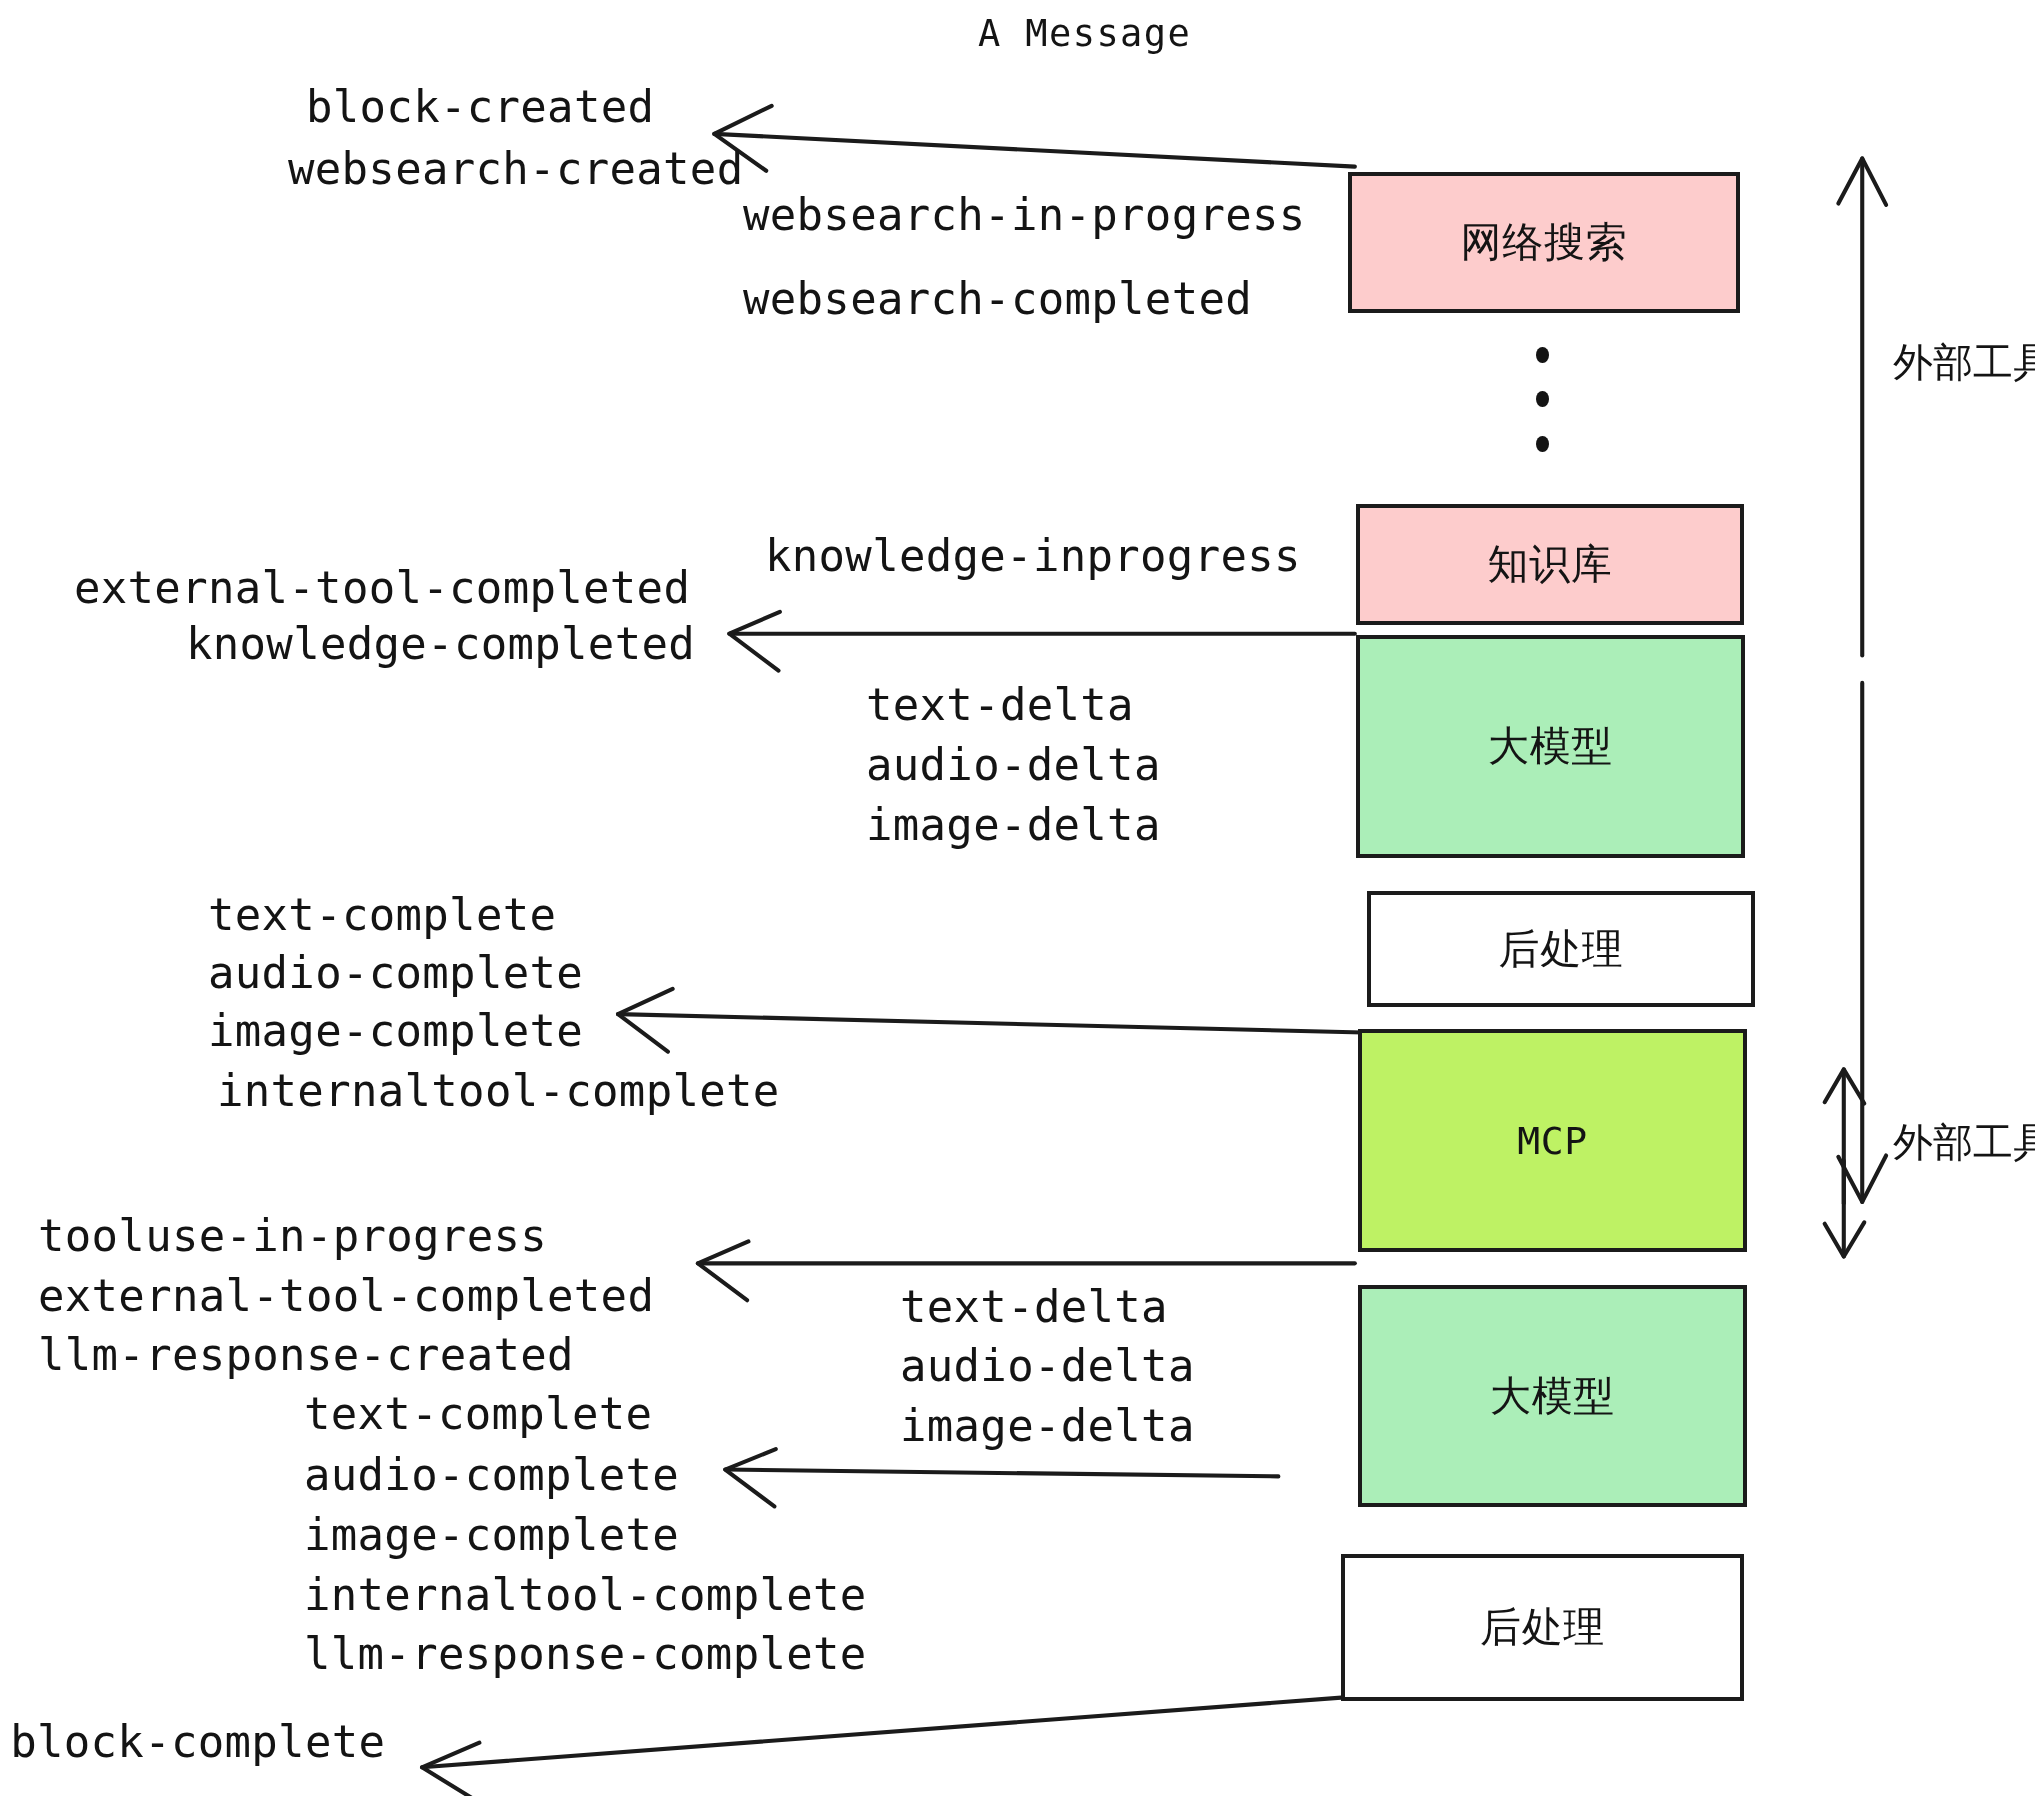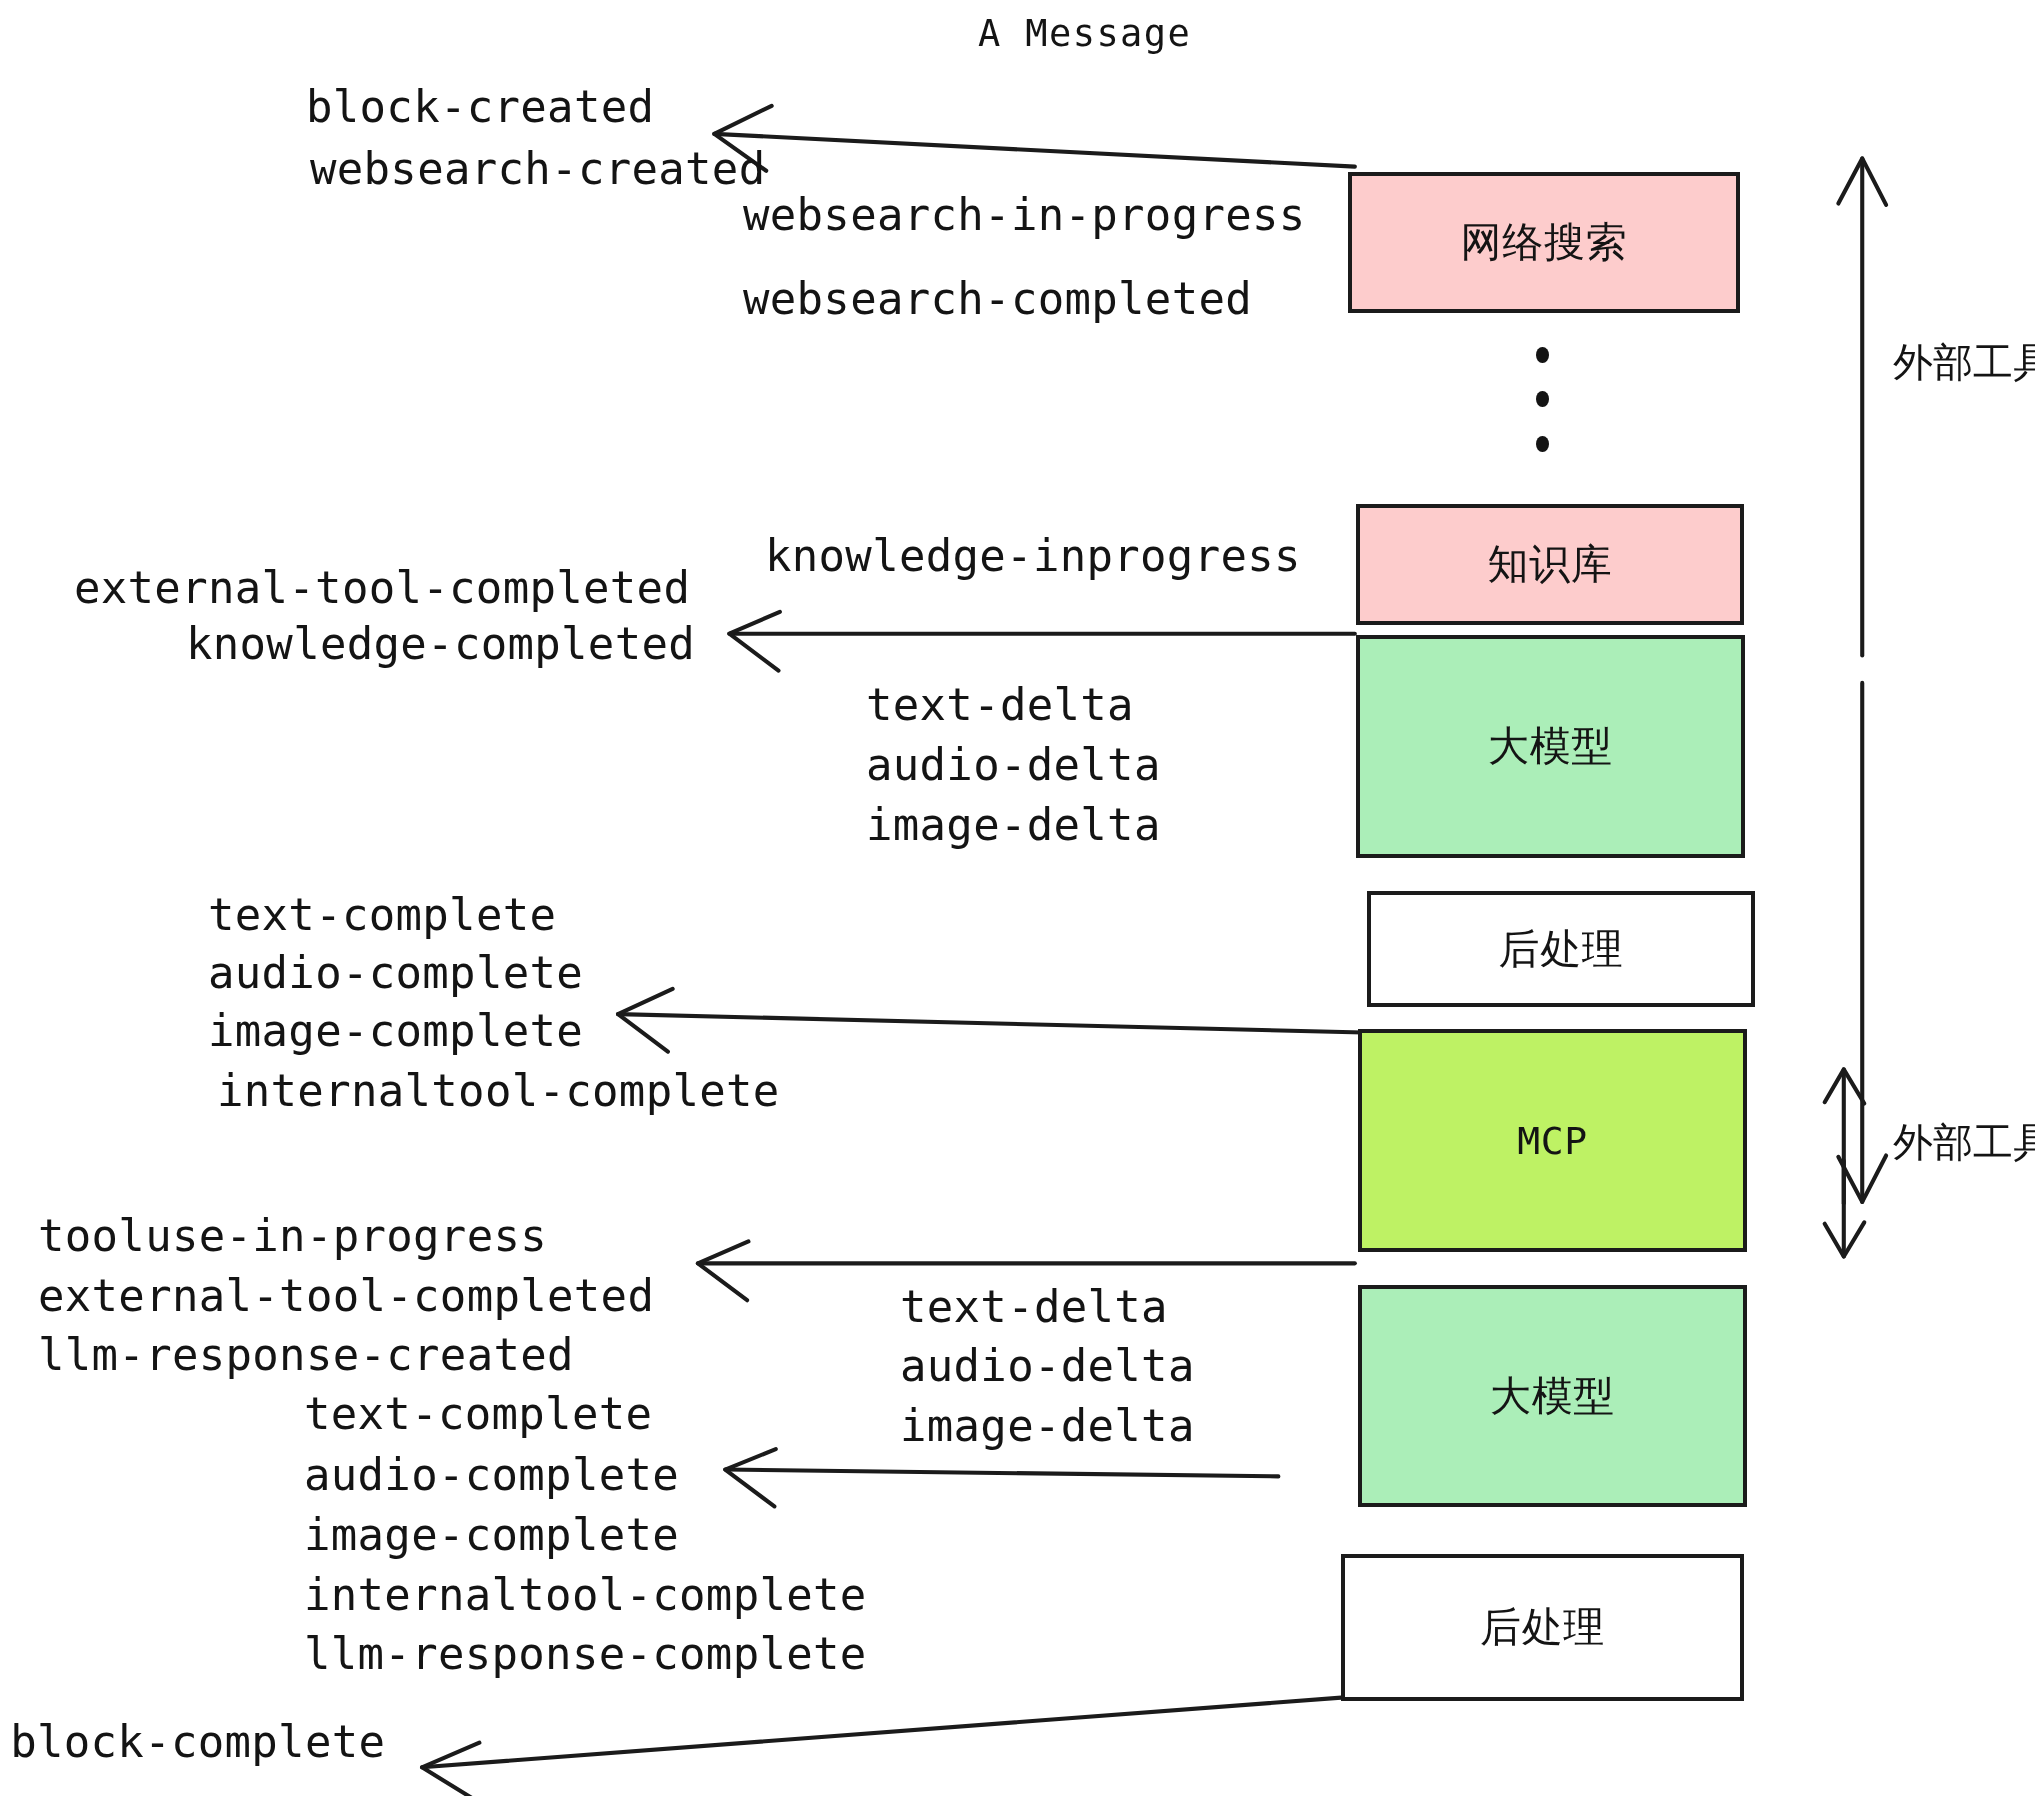--- a/index.html
+++ b/index.html
@@ -115,21 +115,21 @@
     <g stroke="#1b1b1b" stroke-width="6" fill="none" stroke-linecap="round" stroke-linejoin="round">
       <path d="M 2700 1762 L 2700 1566"></path>
       <path d="M 2672 1614 L 2700 1566 L 2730 1616"></path>
 
       <path d="M 2700 1700 L 2700 1840"></path>
       <path d="M 2672 1792 L 2700 1840 L 2730 1790"></path>
     </g>
   </svg>
 
   <div class="evt" style="left:306px; top:85px;">block-created</div>
-  <div class="evt" style="left:310px; top:147px;">websearch-created</div>
+  <div class="evt" style="left:288px; top:147px;">websearch-created</div>
   <div class="evt" style="left:743px; top:193px;">websearch-in-progress</div>
   <div class="evt" style="left:743px; top:277px;">websearch-completed</div>
   <div class="evt" style="left:765px; top:534px;">knowledge-inprogress</div>
   <div class="evt" style="left:74px; top:566px;">external-tool-completed</div>
   <div class="evt" style="left:186px; top:622px;">knowledge-completed</div>
   <div class="evt" style="left:866px; top:683px;">text-delta</div>
   <div class="evt" style="left:866px; top:743px;">audio-delta</div>
   <div class="evt" style="left:866px; top:803px;">image-delta</div>
   <div class="evt" style="left:208px; top:893px;">text-complete</div>
   <div class="evt" style="left:208px; top:951px;">audio-complete</div>

